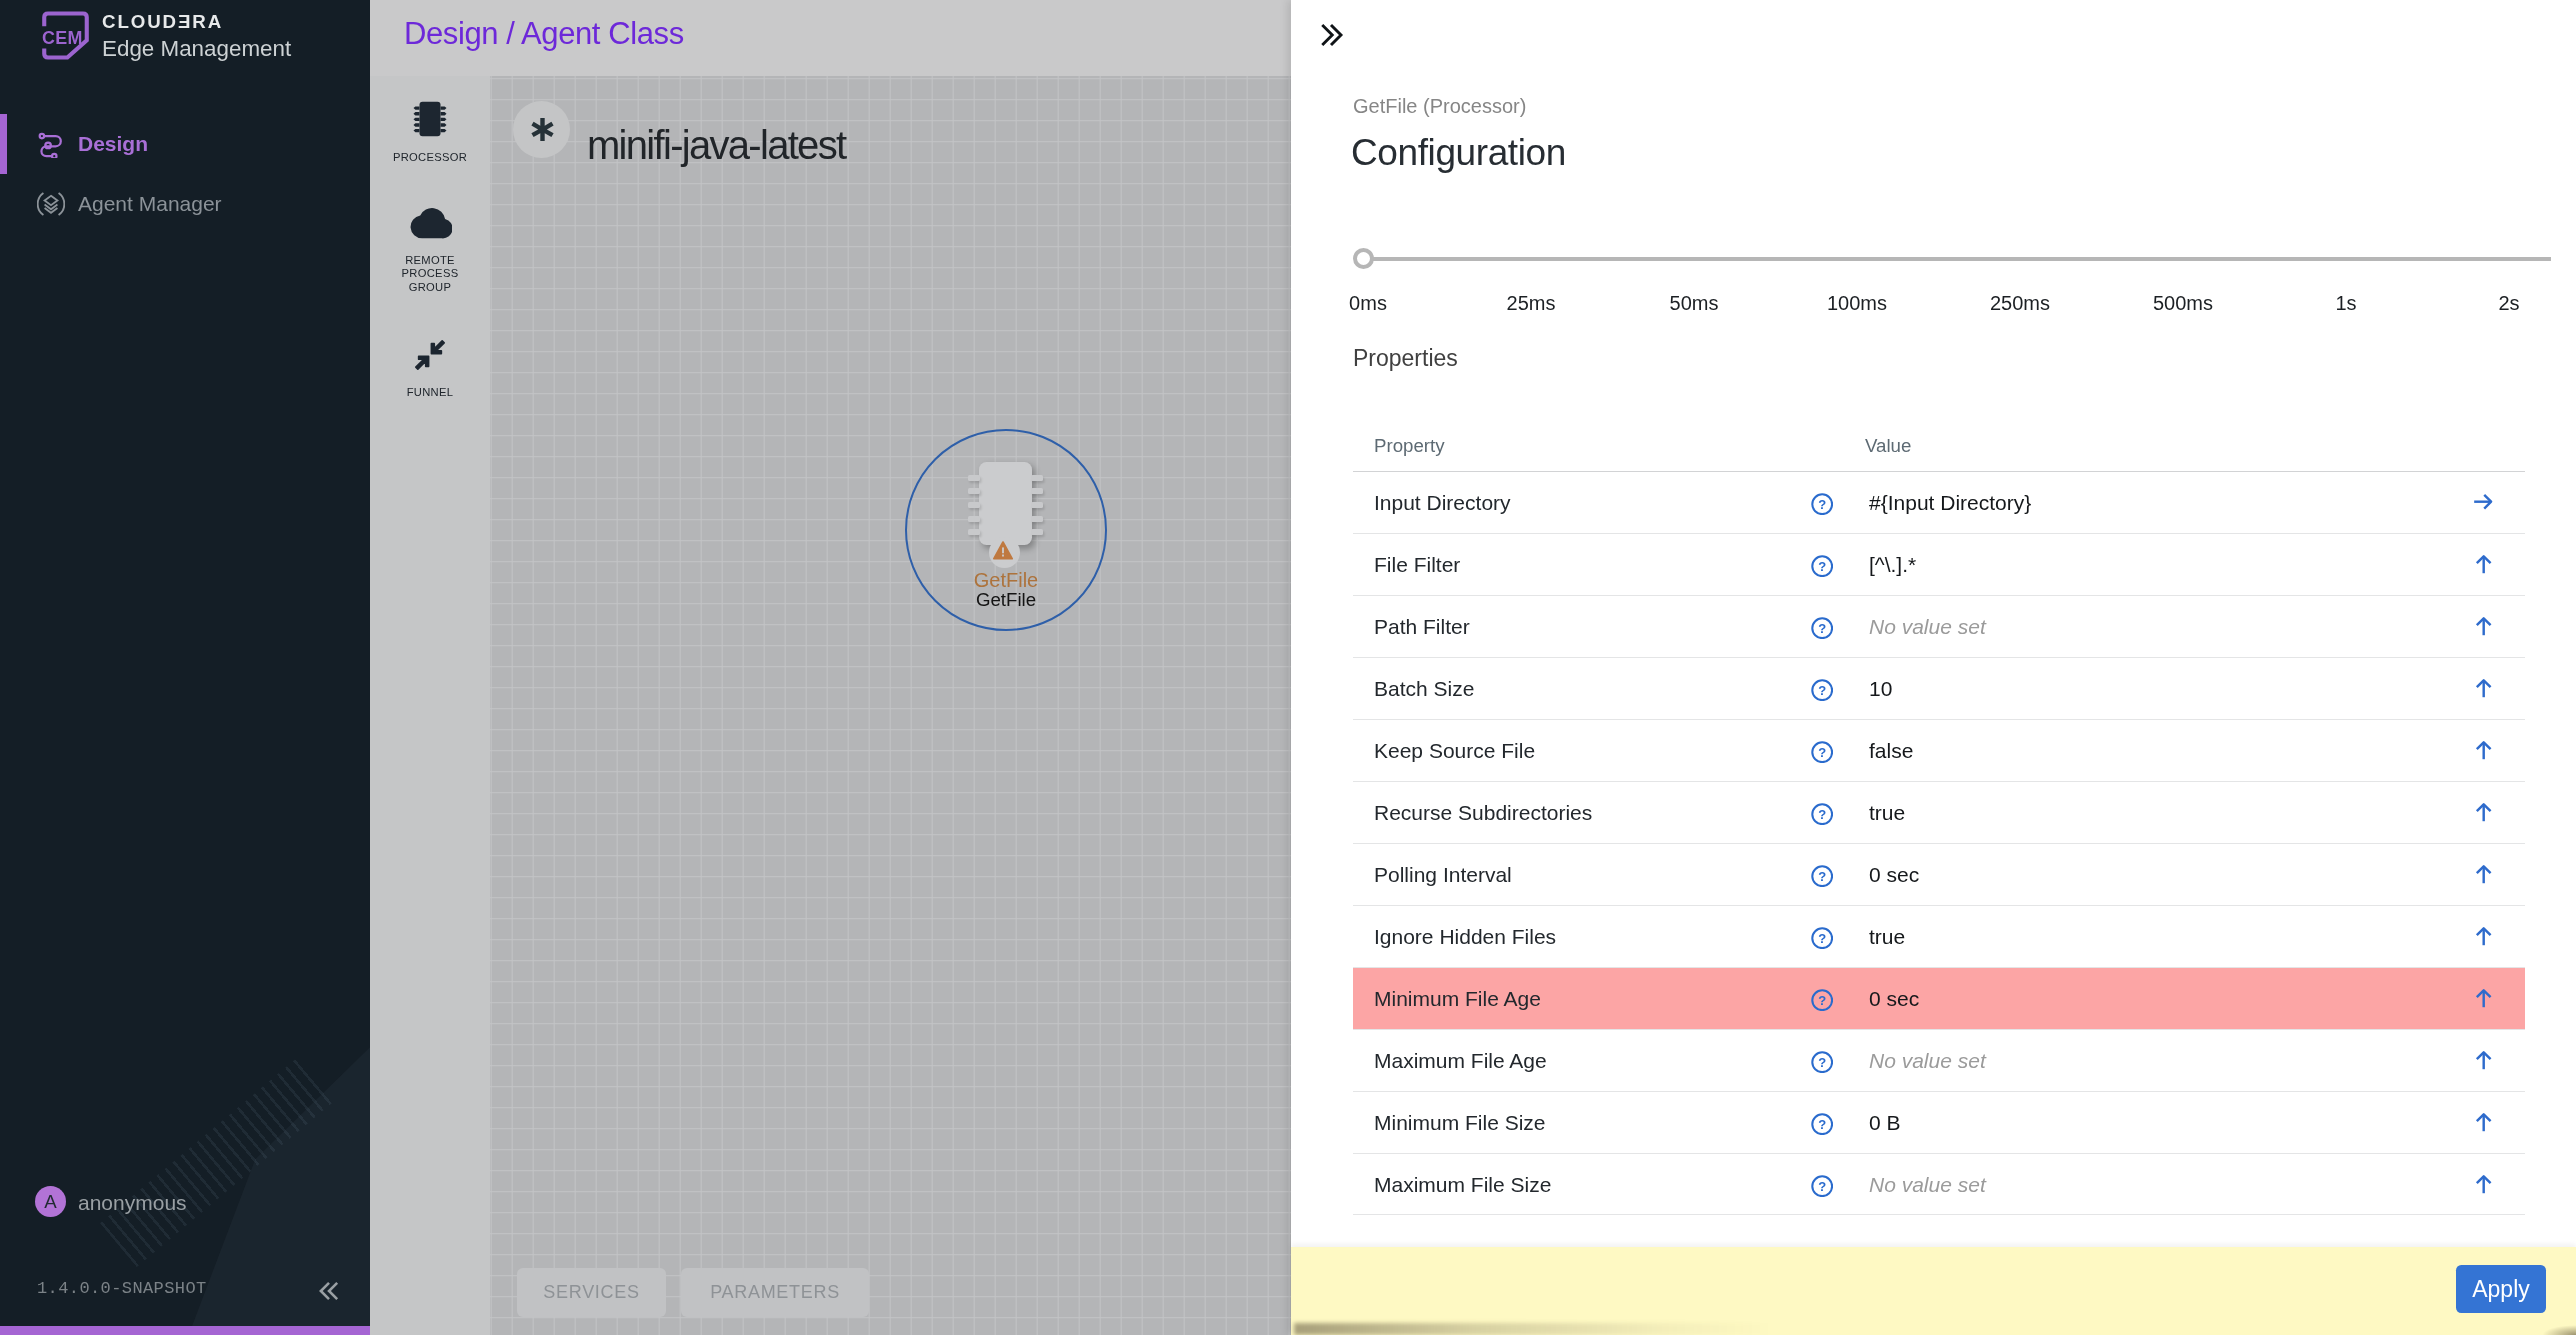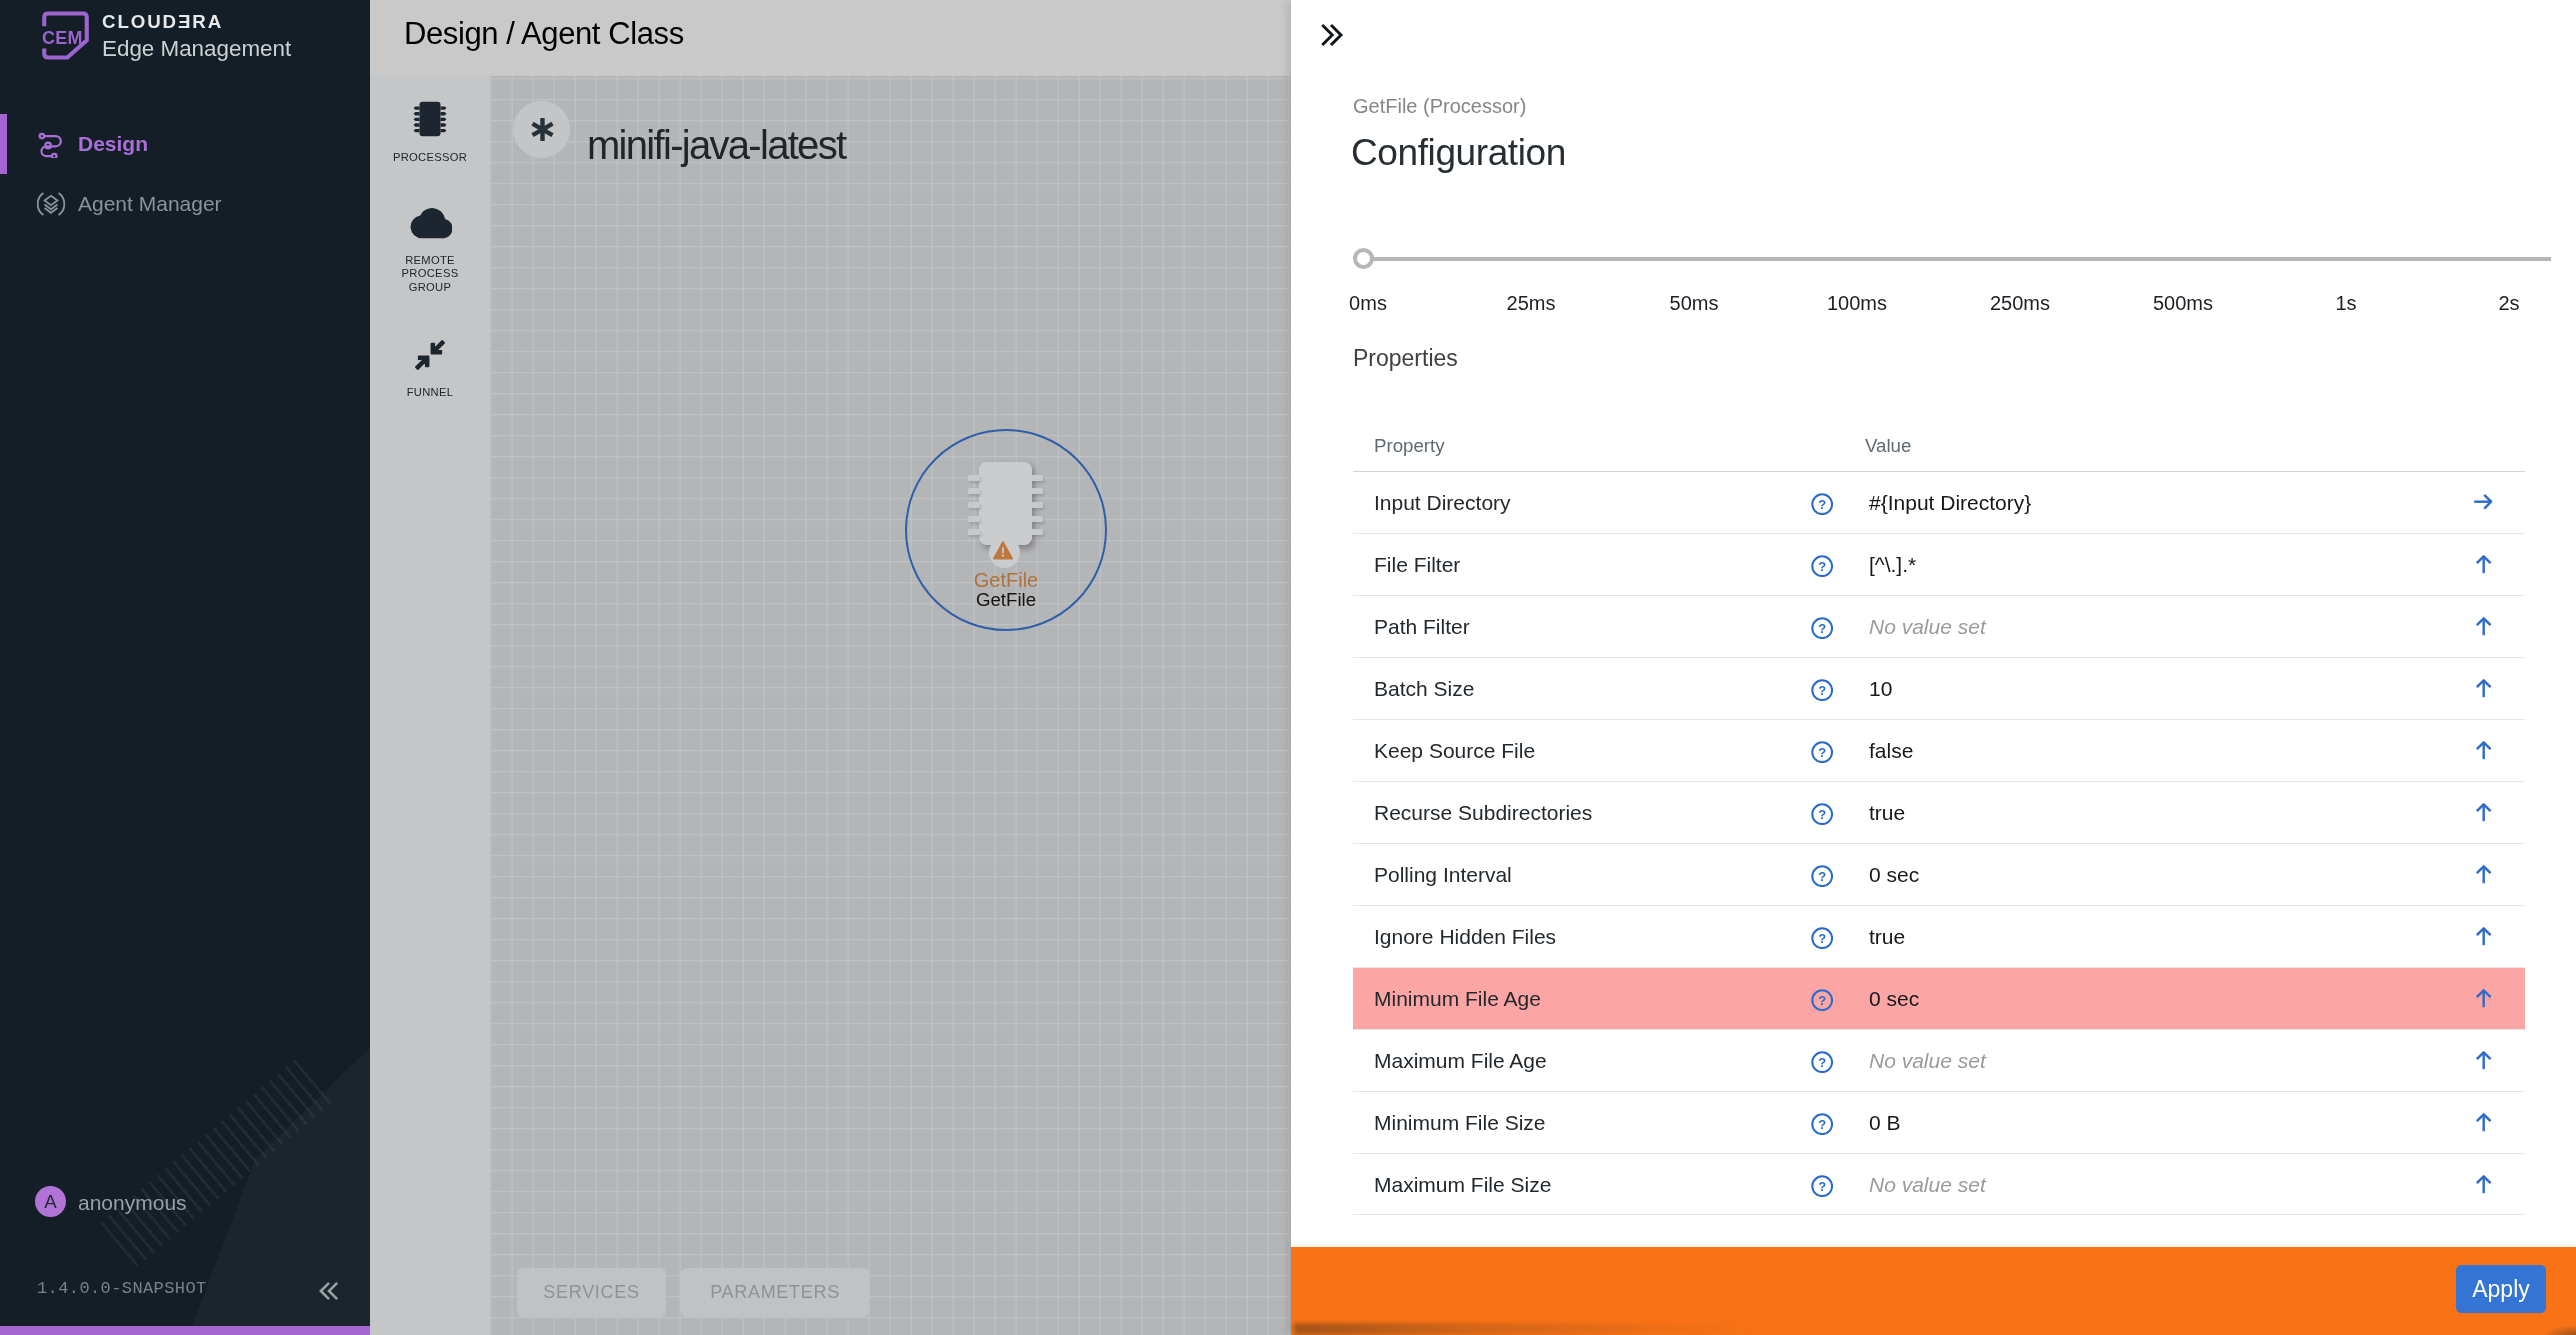--- a/index.html
+++ b/index.html
@@ -29,21 +29,21 @@
   #user { position:absolute; left:0; top:1186px; width:370px; height:33px; }
   #user .av { position:absolute; left:35px; top:0px; width:31px; height:31px; border-radius:50%; background:#b273d6;
       display:flex; align-items:center; justify-content:center; font-size:18.7px; color:#222b33; }
   #user .un { position:absolute; left:78px; top:4.5px; font-size:21px; color:#9aa0a4; }
   #version { position:absolute; left:37px; top:1279px; font-family:"Liberation Mono", monospace; font-size:17px; color:#7b8287; letter-spacing:0.4px; }
   #collapse { position:absolute; left:315px; top:1277px; }
   #purplebar { position:absolute; left:0; top:1326px; width:370px; height:9px; background:#a565d3; }
 
   
   #topbar { position:absolute; left:370px; top:0; width:921px; height:76px; background:#c9c9ca; }
-  #topbar .t { position:absolute; left:34px; top:15.7px; font-size:31px; letter-spacing:-0.4px; color:#000000; }
+  #topbar .t { position:absolute; left:34px; top:15.7px; font-size:31px; letter-spacing:-0.4px; color:#6d28d9; }
 
   
   #canvas { position:absolute; left:370px; top:76px; width:921px; height:1260px; background:#b4b5b7; }
   #grid { position:absolute; left:120px; top:0; right:0; bottom:0;
       background-image:linear-gradient(to right, #c3c4c6 1.5px, transparent 1.5px), linear-gradient(to bottom, #c3c4c6 1.5px, transparent 1.5px);
       background-size:21px 21px; background-position:0.7px 2.2px; }
   #palette { position:absolute; left:0; top:0; width:120px; height:1260px; background:#c5c6c7; }
   .pal-item { position:absolute; width:120px; text-align:center; color:#20262d; }
   .pal-item .lbl { font-size:11.2px; letter-spacing:0.3px; margin-top:10.5px; line-height:13.5px; color:#20262d; }
   #flowtitle { position:absolute; left:132px; top:13.5px; height:67px; }
@@ -82,21 +82,21 @@
   #rows { position:absolute; left:62px; top:471px; width:1172px; }
   .row { position:relative; height:62px; border-top:1.5px solid #e4e5e6; }
   .row:first-child { border-top:1.5px solid #d2d3d5; }
   .row.last { border-bottom:1.5px solid #e4e5e6; }
   .row.hl { background:#fca5a5; }
   .row .name { position:absolute; left:21px; top:19.4px; font-size:21px; color:#23282d; }
   .row .q { position:absolute; left:458px; top:21px; }
   .row .val { position:absolute; left:516px; top:19.4px; font-size:21px; color:#15181b; }
   .row .val.nvs { color:#9b9b9b; font-style:italic; }
   .row .arr { position:absolute; left:1118px; top:17px; }
-  #footer { position:absolute; left:0; top:1247px; width:1285px; height:88px; background:#f97316; box-shadow:0 -3px 5.2px rgba(0,0,0,0.055); }
+  #footer { position:absolute; left:0; top:1247px; width:1285px; height:88px; background:#fef9c3; box-shadow:0 -3px 5.2px rgba(0,0,0,0.055); }
   .bshadow { position:absolute; left:3px; bottom:0; width:598px; height:12px;
       background:linear-gradient(to right, rgba(58,46,30,0.44), rgba(58,46,30,0.20) 30%, rgba(58,46,30,0.05) 62%, rgba(58,46,30,0) 80%);
       filter:blur(1.9px); }
   .brshadow { position:absolute; right:0; bottom:0; width:34px; height:10.5px;
       background:radial-gradient(ellipse at 100% 100%, rgba(62,48,30,0.5), rgba(62,48,30,0) 70%); }
   #apply { position:absolute; left:1165px; top:18px; width:90px; height:48px; background:#3474d4; border-radius:5.2px;
       color:#fff; font-size:23px; display:flex; align-items:center; justify-content:center; }
 </style>
 </head>
 <body>

